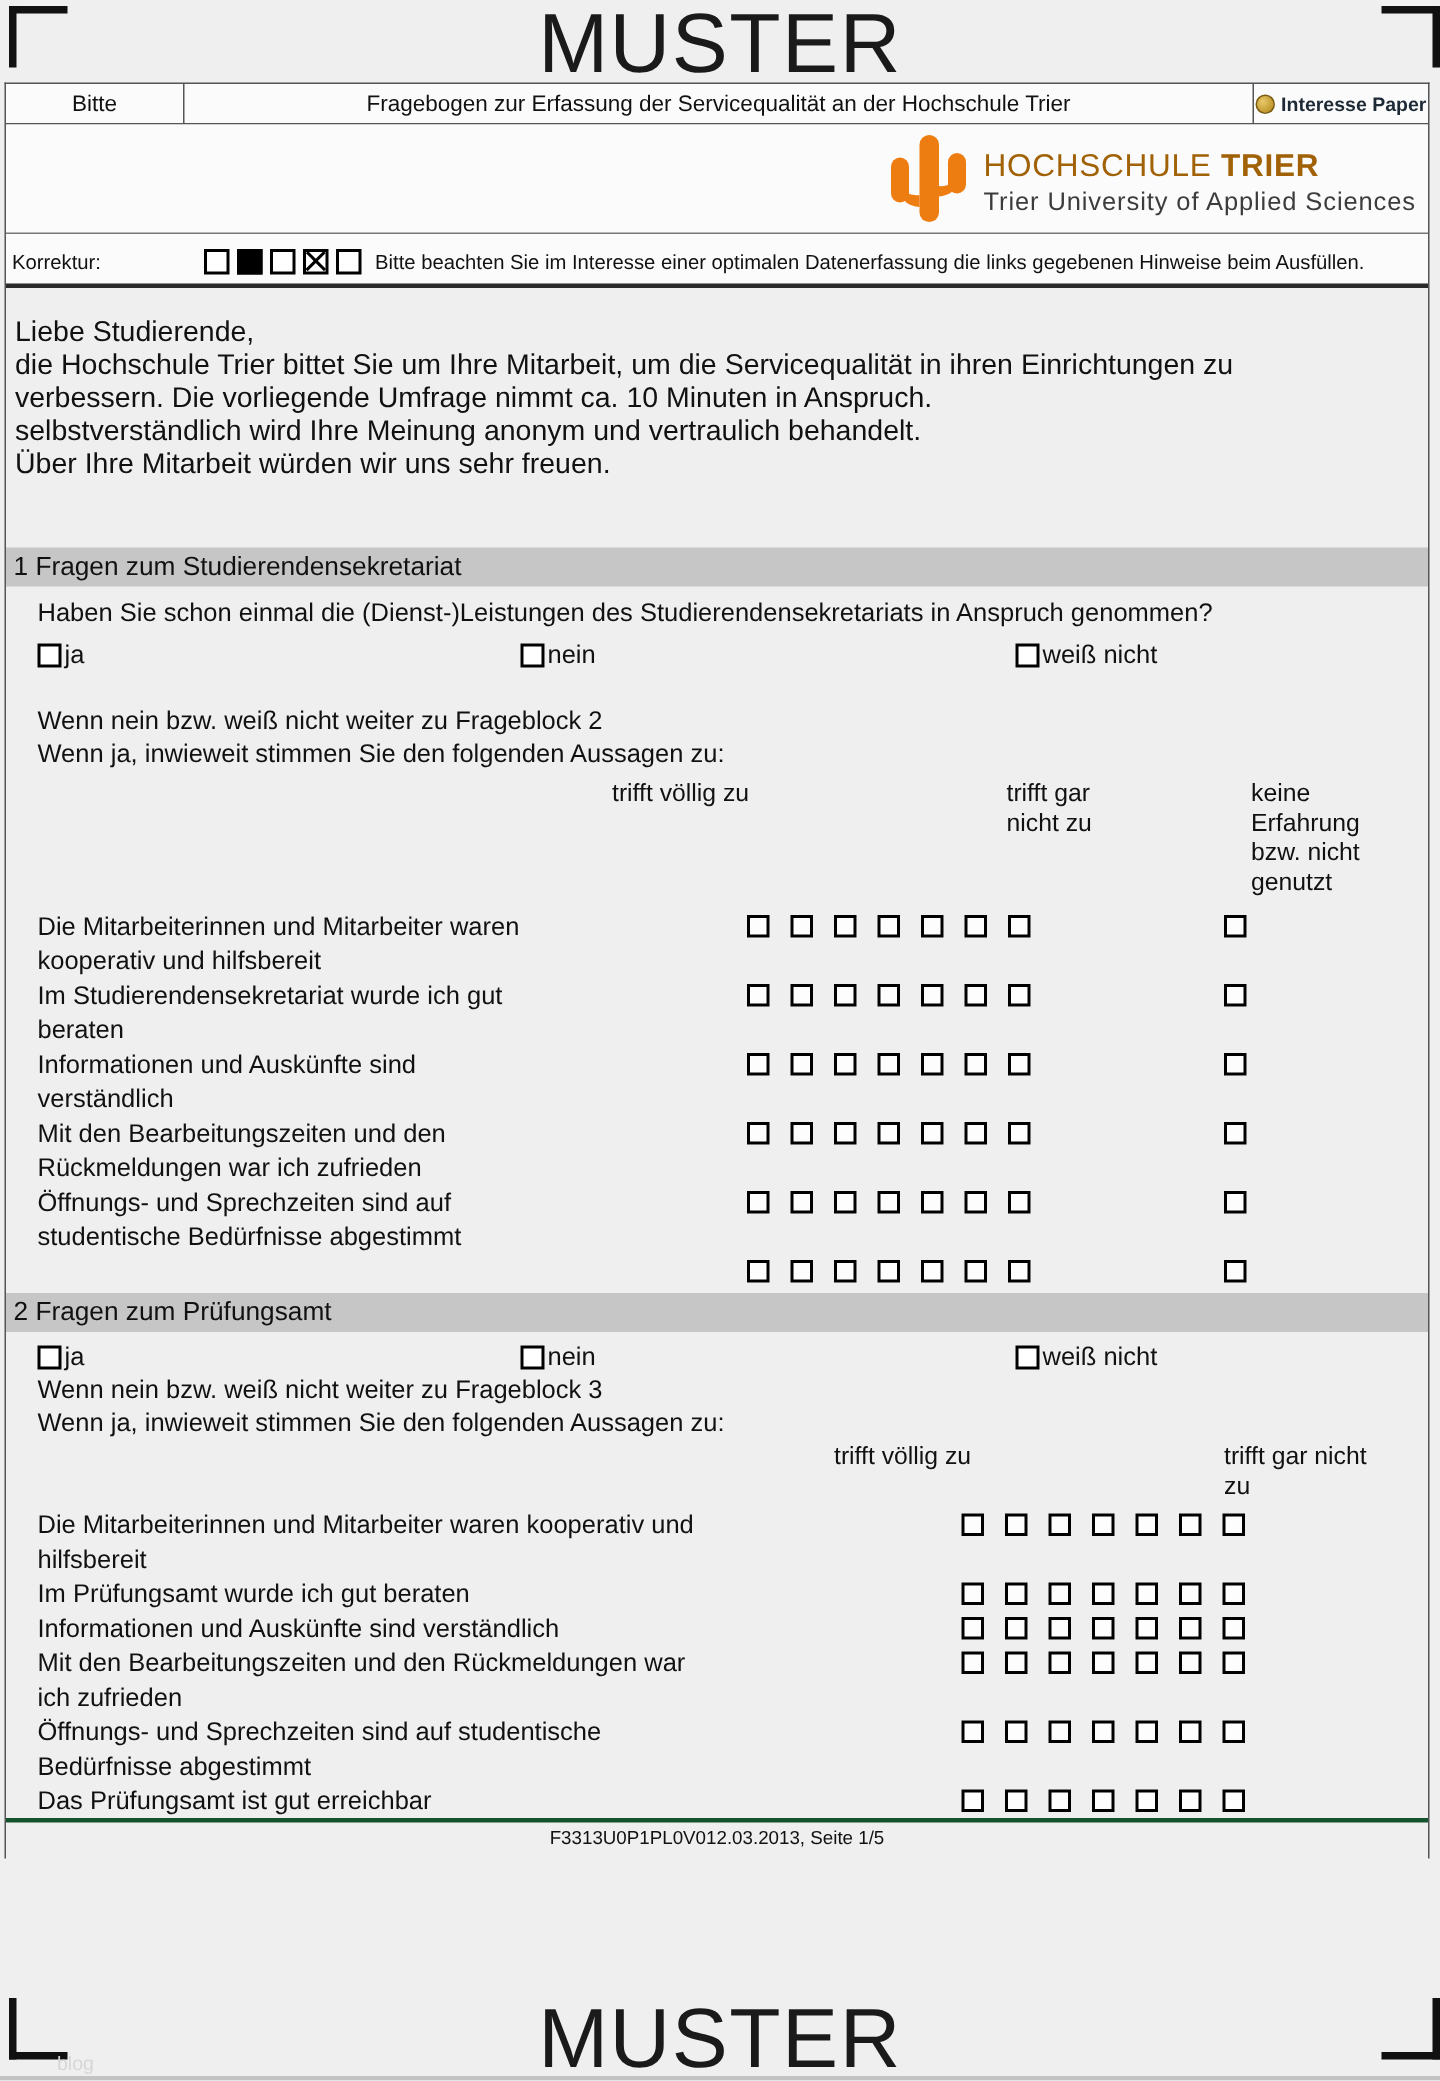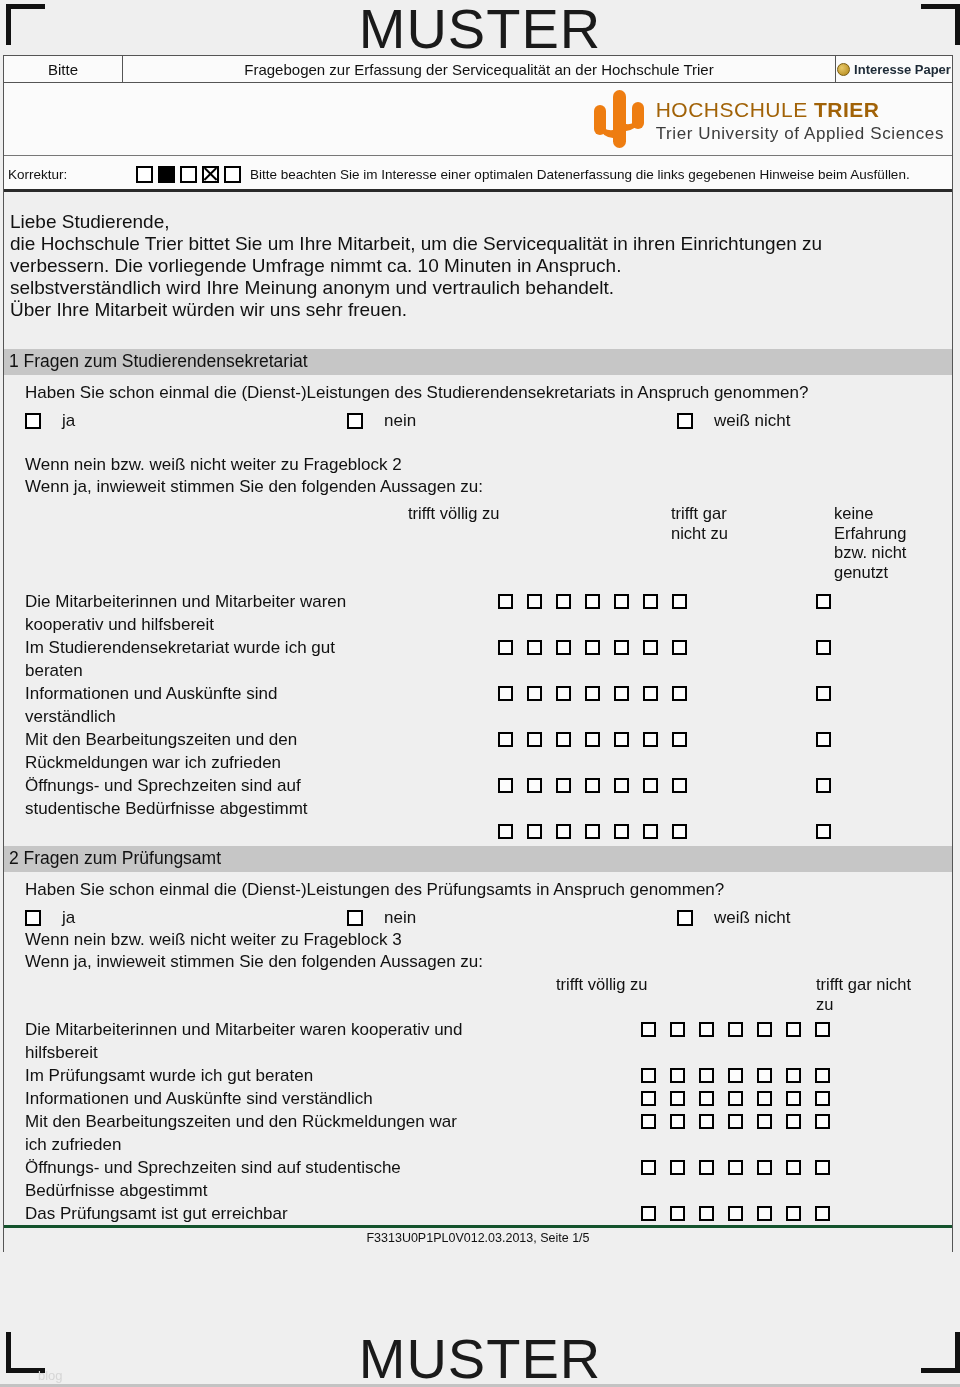--- a/index.html
+++ b/index.html
@@ -49,28 +49,28 @@
   .instr-label{width:128px;}
   .boxes{display:flex;gap:5px;margin-right:9px;}
   .cb{width:13px;height:13px;border:2px solid #000;background:#fff;position:relative;display:inline-block;}
   .cb.x::before,.cb.x::after{content:"";position:absolute;left:-2px;top:5px;width:17px;height:2.4px;background:#000;}
   .cb.x::before{transform:rotate(45deg);}
   .cb.x::after{transform:rotate(-45deg);}
   .cb.filled{background:#000;}
   .thick-rule{height:3px;background:#2a2a2a;}
 
   
-  .intro{padding:19px 8px 28px 6px;font-size:19px;line-height:22px;white-space:pre-line;}
+  .intro{padding:19px 8px 44px 6px;font-size:19px;line-height:22px;white-space:pre-line;}
 
   
   .sec-bar{background:#c6c6c6;font-size:17.5px;padding:2px 0 3px 5px;}
   .sec-bar.s2{margin-top:26px;}
   .q{margin:7px 0 0 21px;font-size:17px;line-height:22px;}
   .opts{display:flex;margin:6px 0 0 21px;font-size:17px;height:22px;align-items:center;}
-  .opt{display:flex;align-items:center;gap:21px;}
+  .opt{display:flex;align-items:center;gap:2px;}
   .opt:nth-child(1){width:322px;}
   .opt:nth-child(2){width:330px;}
   .ocb{width:12px;height:12px;border:2px solid #000;background:#fff;flex:none;}
   .notes{margin:22px 0 0 21px;font-size:17px;line-height:22px;white-space:pre-line;}
   .notes.s2{margin-top:0;}
 
   .scale-head{position:relative;font-size:16.5px;line-height:19.5px;white-space:pre-line;}
   .scale-head.s1{height:92px;}
   .scale-head.s2{height:45px;}
   .scale-head .lbl{position:absolute;top:6px;}
@@ -256,21 +256,20 @@
           <span class="rcb"></span>
           <span class="rcb"></span>
           <span class="rcb"></span>
           <span class="rcb"></span>
         </div>
         <span class="rcb extra"></span>
       </div>
     </div>
 
   <div class="sec-bar s2">2 Fragen zum Prüfungsamt</div>
-  <div class="q">Haben Sie schon einmal die (Dienst-)Leistungen des Prüfungsamts in Anspruch genommen?</div>
   <div class="opts">
       <span class="opt">
         <span class="ocb"></span>
         <span>ja</span>
       </span>
       <span class="opt">
         <span class="ocb"></span>
         <span>nein</span>
       </span>
       <span class="opt">

